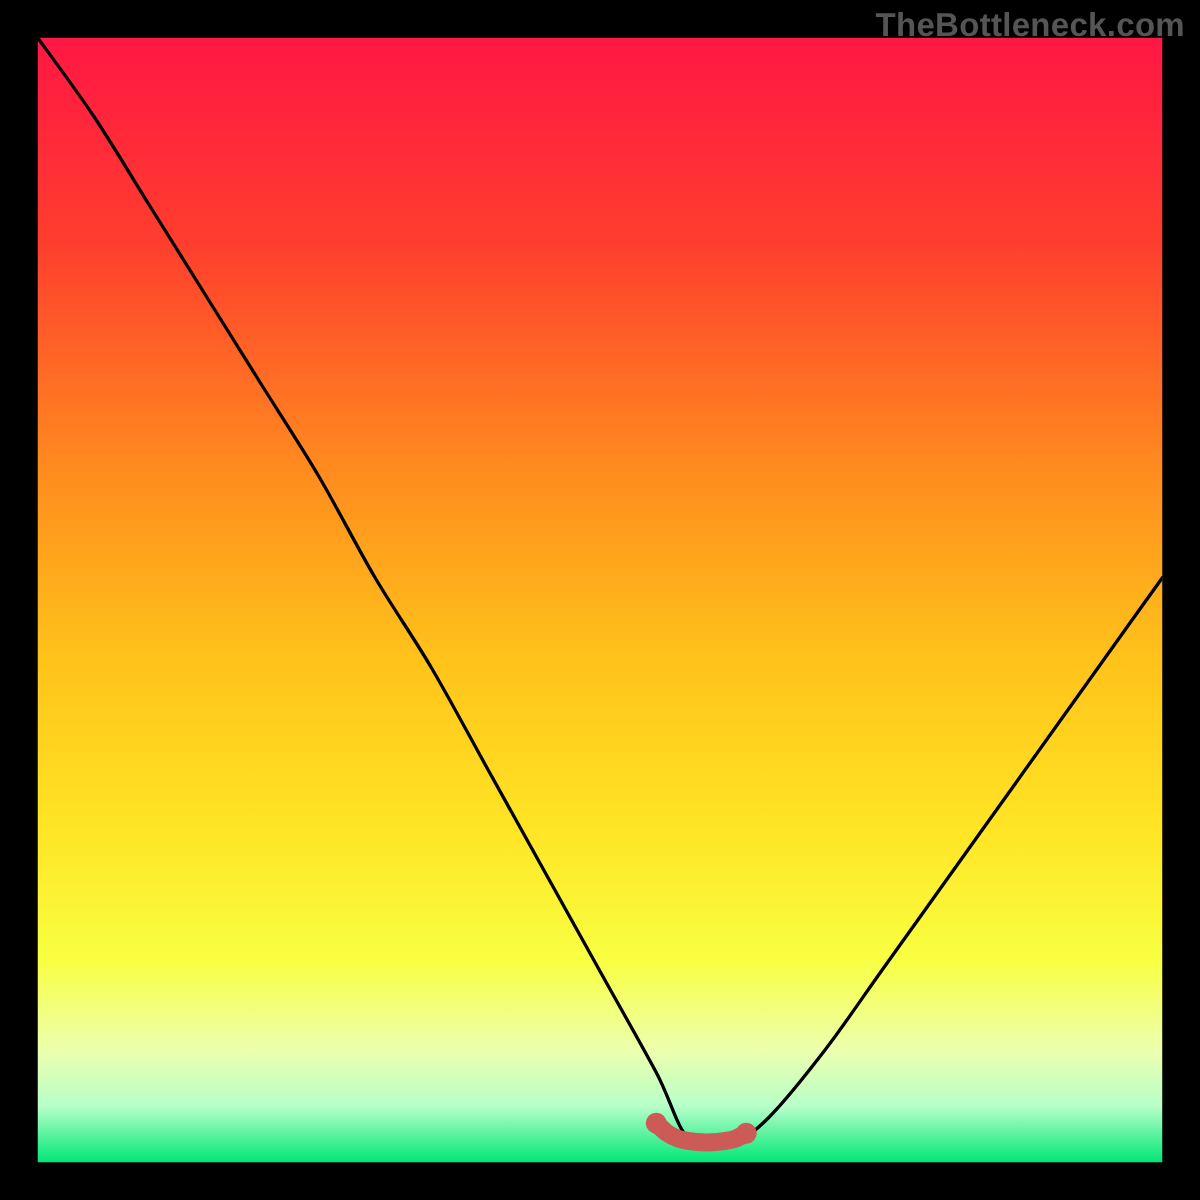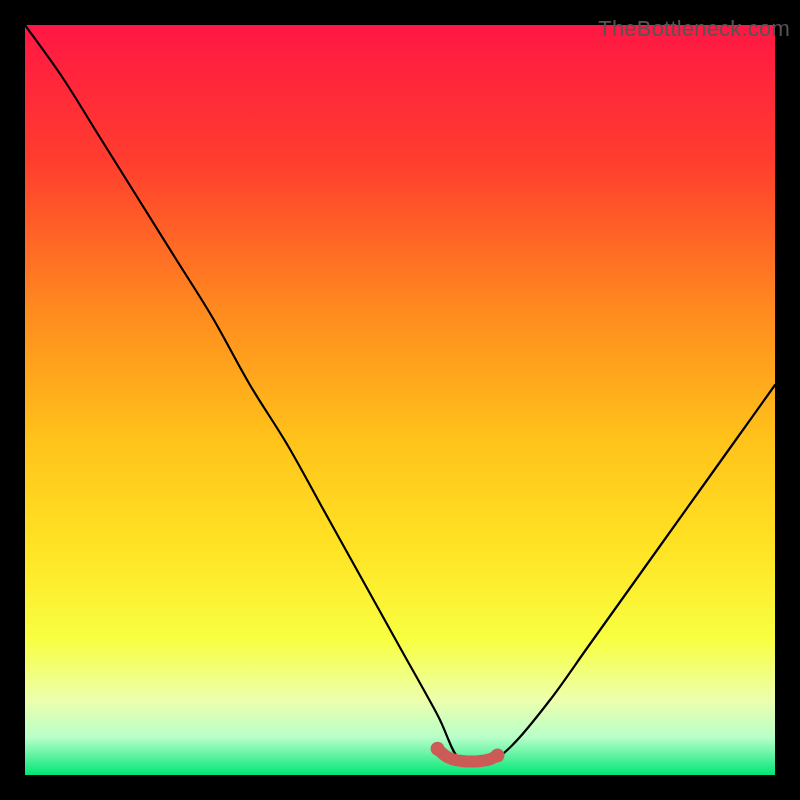--- a/index.html
+++ b/index.html
@@ -24,25 +24,25 @@
     width: 750px;
     height: 750px;
   }
   .plot-svg {
     display: block;
     width: 750px;
     height: 750px;
   }
   .watermark {
     position: absolute;
-    top: 16px;
+    top: 4px;
     right: 10px;
     color: #555;
     font-size: 22px;
-    font-weight: 400;
+    font-weight: 700;
     letter-spacing: 0.2px;
     user-select: none;
   }
 </style>
 </head>
 <body>
 
 <div class="frame">
 
   <div class="plot-area">

